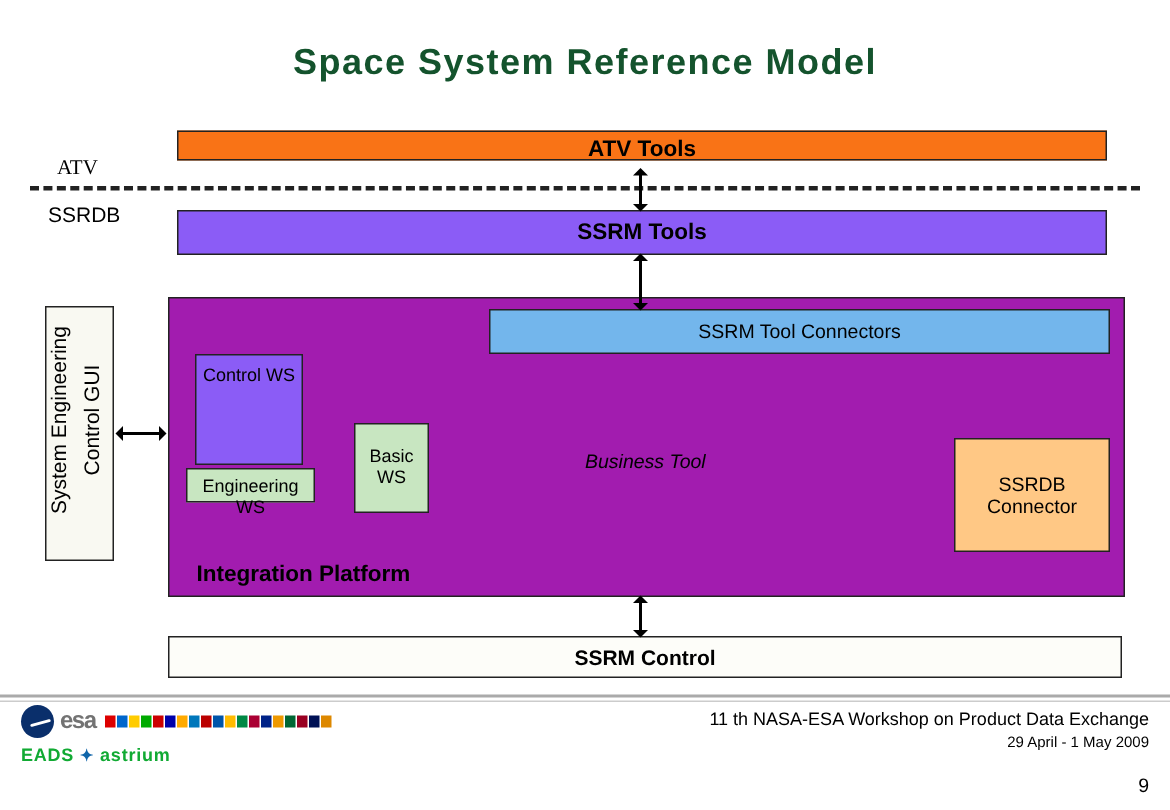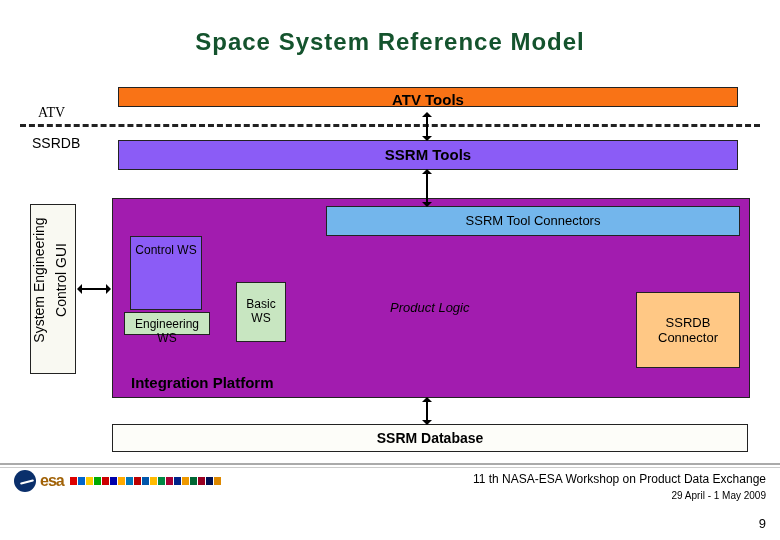--- a/index.html
+++ b/index.html
@@ -204,21 +204,21 @@
     position:absolute; top:467px; left:0; width:100%;
     border-top:1px solid #ccc;
   }
   .workshop { position:absolute; top:472px; right:14px; font-size:12px; }
   .dates    { position:absolute; top:490px; right:14px; font-size:10px; }
   .pagenum  { position:absolute; top:516px; right:14px; font-size:13px; }
   .logos { position:absolute; top:470px; left:14px; display:flex; flex-direction:column; gap:4px; }
   .logo-esa { display:flex; align-items:center; gap:4px; }
   .logo-esa .c { width:22px; height:22px; border-radius:50%; background:#0a2f6b; position:relative; }
   .logo-esa .c::after{content:'';position:absolute;left:6px;top:11px;width:14px;height:2px;background:#fff;border-radius:2px;transform:rotate(-15deg);}
-  .logo-esa .t { font-size:16px; font-weight:bold; color:#a16207; letter-spacing:-1px;}
+  .logo-esa .t { font-size:16px; font-weight:bold; color:#737373; letter-spacing:-1px;}
   .flagbar { display:flex; gap:1px; margin-left:2px;}
   .flagbar span{width:7px;height:8px;display:inline-block;}
   .logo-eads { font-size:12px; color:#1a3; font-weight:bold; letter-spacing:0.5px;}
   .logo-eads .plus{color:#16a; font-size:11px;}
 </style>
 </head>
 <body>
 
 <div class="title">Space System Reference Model</div>
 
@@ -240,26 +240,26 @@
 
 <div class="connectors">SSRM Tool Connectors</div>
 
 <div class="control-ws">Control WS</div>
 <div class="basic-ws">
   <span>Basic</span><br><span>WS</span>
 </div>
 <div class="eng-ws">
   <span>Engineering</span><br><span>WS</span>
 </div>
-<div class="biz-logic">Product Logic</div>
+<div class="biz-logic">Business Tool</div>
 <div class="ssrdb">
   <span>SSRDB</span><br><span>Connector</span>
 </div>
 
-<div class="ssrm-db">SSRM Database</div>
+<div class="ssrm-db">SSRM Control</div>
 
 <div class="arrow-v both" style="left:426px; top:115px; height:23px;"></div>
 <div class="arrow-v both" style="left:426px; top:172px; height:32px;"></div>
 <div class="arrow-v both" style="left:426px; top:400px; height:22px;"></div>
 
 <div class="arrow-h both" style="left:80px; top:288px; width:28px;"></div>
 
 <div class="footer-line1"></div>
 <div class="footer-line2"></div>
 <div class="workshop">11 th NASA-ESA Workshop on Product Data Exchange</div>
@@ -285,13 +285,14 @@
         <span style="background: rgb(0, 136, 68);"></span>
         <span style="background: rgb(170, 0, 51);"></span>
         <span style="background: rgb(0, 34, 136);"></span>
         <span style="background: rgb(238, 153, 0);"></span>
         <span style="background: rgb(0, 102, 51);"></span>
         <span style="background: rgb(153, 0, 34);"></span>
         <span style="background: rgb(0, 17, 85);"></span>
         <span style="background: rgb(221, 136, 0);"></span>
       </span>
   </div>
+  <div class="logo-eads">EADS <span class="plus">✦</span> astrium</div>
 </div>
 
 </body></html>

